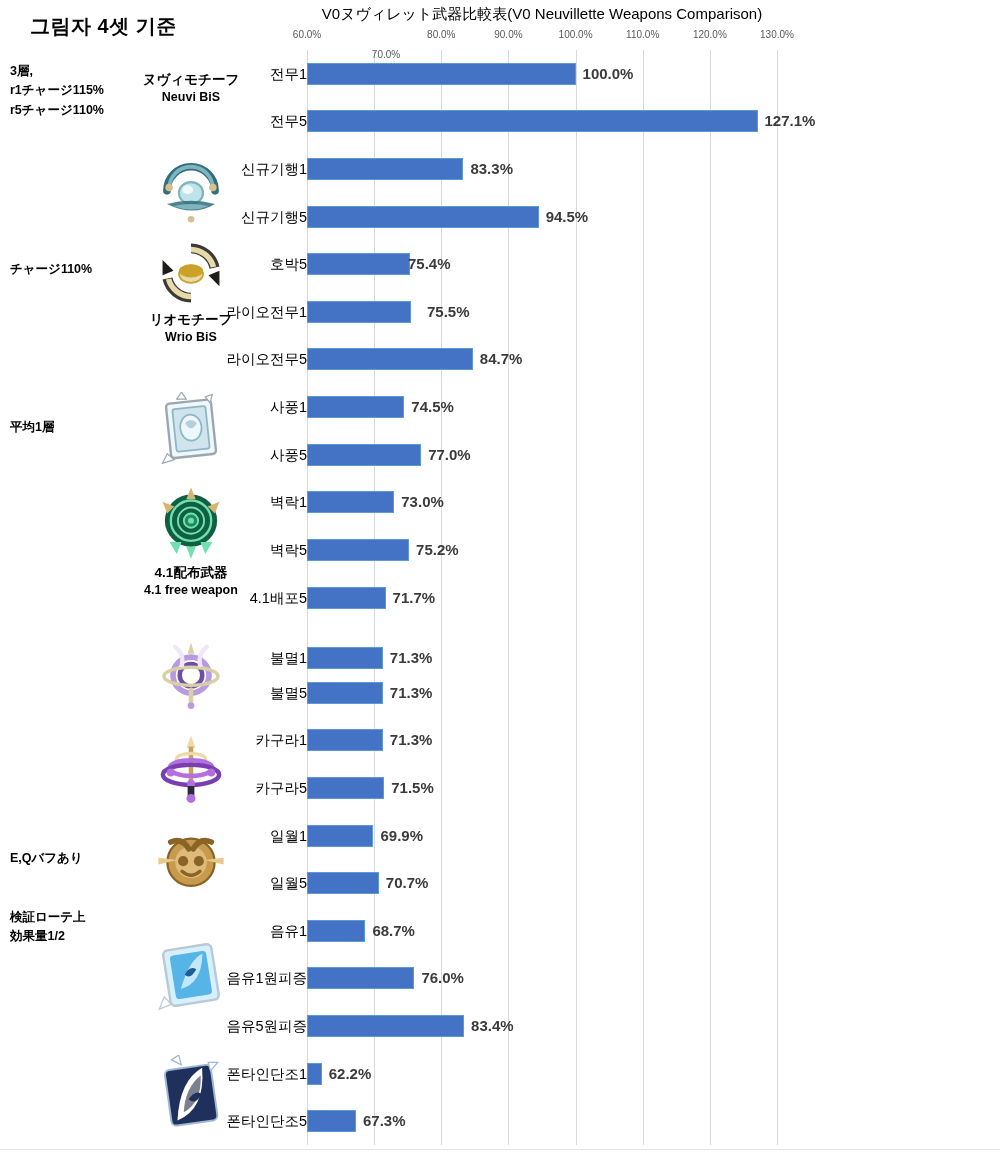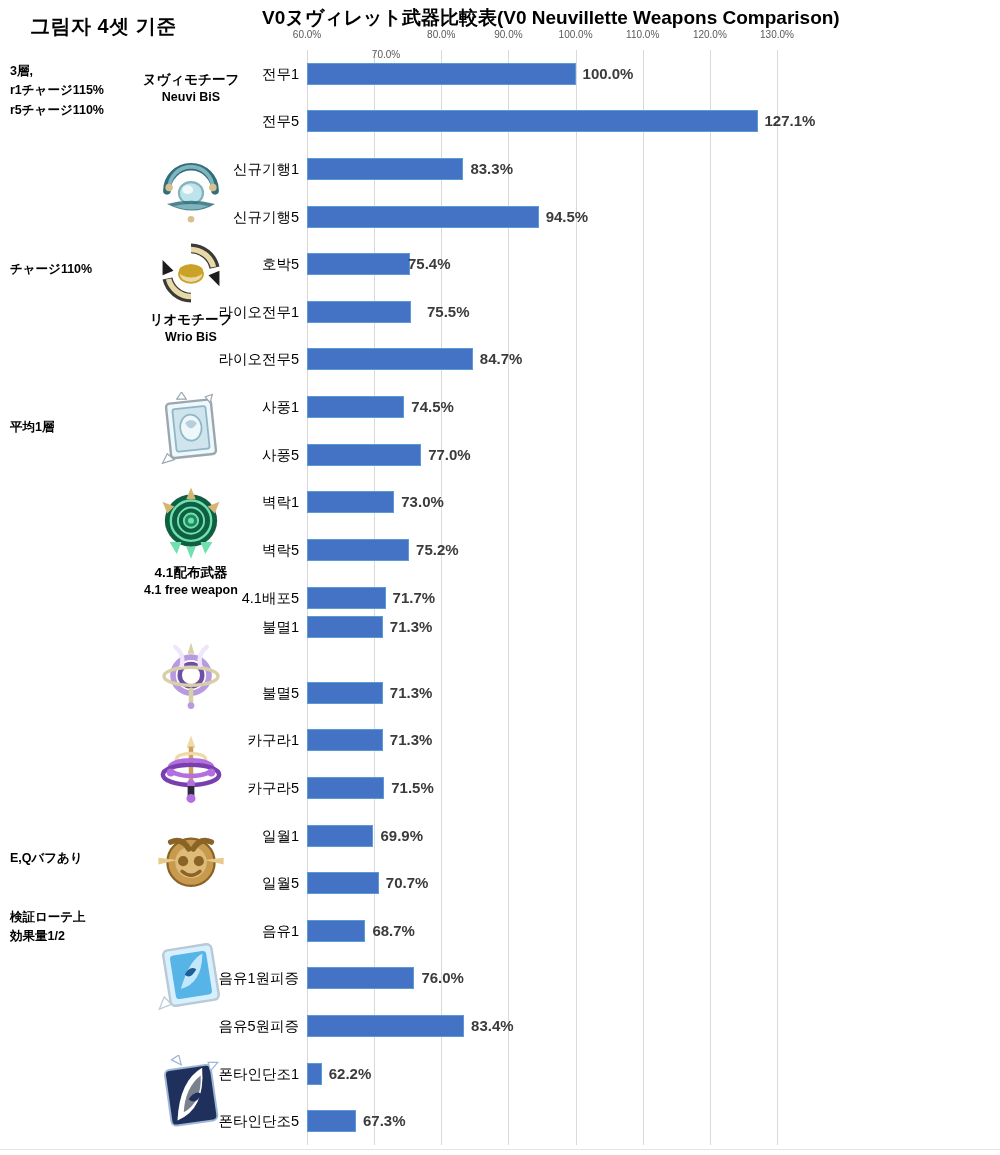--- a/index.html
+++ b/index.html
@@ -16,21 +16,21 @@
   
   .sheet-heading{
     position:absolute;left:30px;top:13px;
     font-size:20px;font-weight:bold;letter-spacing:.5px;
     white-space:nowrap;
   }
 
   
   .chart-title{
     position:absolute;left:262px;top:5px;width:560px;
-    text-align:center;font-size:19px;font-weight:bold;
+    text-align:center;font-size:15px;font-weight:normal;
     white-space:nowrap;
   }
 
   
   .note{
     position:absolute;left:10px;
     font-size:12.5px;font-weight:bold;line-height:1.55;
     white-space:pre-line;
   }
 
@@ -65,21 +65,21 @@
     border:1px solid #5b9bd5;
     box-sizing:border-box;
   }
   .dlabel{
     position:absolute;top:-1px;
     font-size:15px;font-weight:bold;color:#3b3b3b;
     white-space:nowrap;line-height:24px;
   }
   .cat{
     position:absolute;right:100%;
-    margin-right:8px;
+    margin-right:0;
     font-size:14.5px;color:#000;
     white-space:nowrap;line-height:22px;
     text-align:right;
   }
   .page-bottom-rule{
     position:absolute;left:0;right:0;bottom:5px;height:1px;background:#e6e6e6;
   }
 </style>
 </head>
 <body>
@@ -297,21 +297,21 @@
         <div class="row" style="top: 488.891px; height: 22px;">
           <div class="cat">벽락5</div>
           <div class="bar" style="width: 102.057px; background: rgb(68, 114, 196); border-color: rgb(91, 155, 213);"></div>
           <div class="dlabel" style="left: 109.057px;">75.2%</div>
         </div>
         <div class="row" style="top: 536.5px; height: 22px;">
           <div class="cat">4.1배포5</div>
           <div class="bar" style="width: 78.5571px; background: rgb(68, 114, 196); border-color: rgb(91, 155, 213);"></div>
           <div class="dlabel" style="left: 85.5571px;">71.7%</div>
         </div>
-        <div class="row" style="top: 566px; height: 22px; padding-left: 36px;">
+        <div class="row" style="top: 597px; height: 22px; padding-left: 36px;">
           <div class="cat">불멸1</div>
           <div class="bar" style="width: 75.8714px; background: rgb(68, 114, 196); border-color: rgb(91, 155, 213);"></div>
           <div class="dlabel" style="left: 82.8714px;">71.3%</div>
         </div>
         <div class="row" style="top: 631.717px; height: 22px;">
           <div class="cat">불멸5</div>
           <div class="bar" style="width: 75.8714px; background: rgb(68, 114, 196); border-color: rgb(91, 155, 213);"></div>
           <div class="dlabel" style="left: 82.8714px;">71.3%</div>
         </div>
         <div class="row" style="top: 679.326px; height: 22px;">

